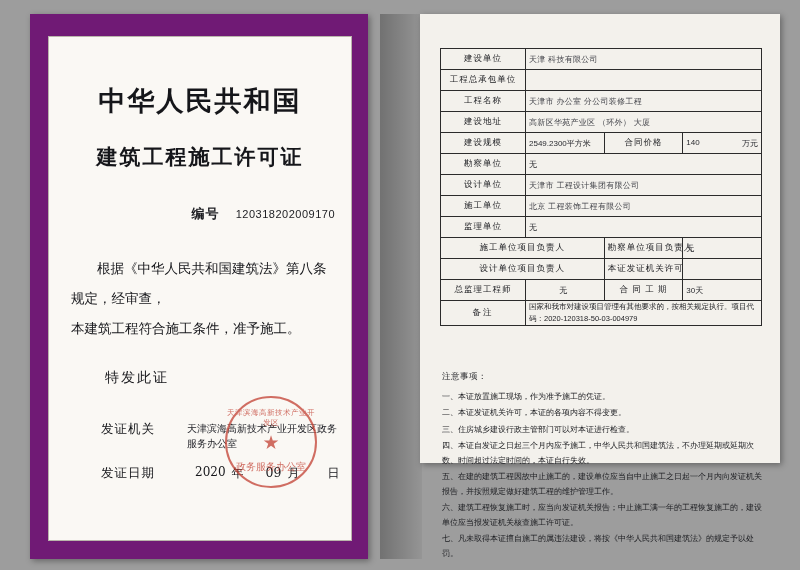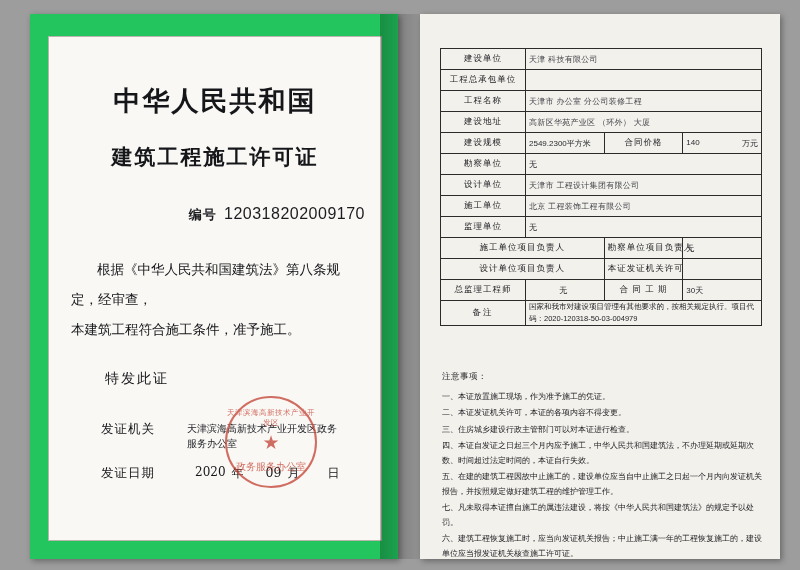--- a/index.html
+++ b/index.html
@@ -16,23 +16,23 @@
   .page {
     position: relative;
     width: 800px;
     height: 570px;
   }
   
   .left-page {
     position: absolute;
     left: 30px;
     top: 14px;
-    width: 368px;
+    width: 338px;
     height: 545px;
-    background: #22c55e;
+    background: #701a75;
     box-shadow: 2px 2px 6px rgba(0,0,0,0.35);
   }
   .left-inner {
     position: absolute;
     left: 18px;
     top: 22px;
     right: 16px;
     bottom: 18px;
     border: 1px solid #b9b5ab;
     background: #faf8f4;
@@ -62,23 +62,23 @@
     font-size: 12px;
     color: #1b1c20;
   }
   .cert-number-label {
     font-family: "DejaVu Serif", serif;
     font-weight: bold;
     font-size: 13px;
     letter-spacing: 1px;
   }
   .cert-number-val {
-    font-size: 16px;
+    font-size: 11px;
     letter-spacing: 0.5px;
-    margin-left: 4px;
+    margin-left: 13px;
   }
   .cert-body {
     margin: 30px 22px 0 22px;
     font-family: "DejaVu Serif", serif;
     font-size: 13.5px;
     line-height: 30px;
     color: #15161a;
     text-indent: 0;
   }
   .cert-body .ln1 { text-indent: 26px; }
@@ -162,21 +162,21 @@
     font-size: 10px;
     color: #c0392b;
   }
 
   
   .right-page {
     position: absolute;
     left: 420px;
     top: 14px;
     width: 360px;
-    height: 545px;
+    height: 449px;
     background: #f3f1ec;
     box-shadow: 2px 2px 6px rgba(0,0,0,0.35);
   }
   table.form {
     position: absolute;
     left: 20px;
     top: 34px;
     width: 322px;
     border-collapse: collapse;
     font-size: 8.5px;
@@ -368,19 +368,19 @@
     </tbody>
       </table>
 
     <div class="notes">
       <div class="notes-title">注意事项：</div>
       <div class="note-item">一、本证放置施工现场，作为准予施工的凭证。</div>
       <div class="note-item">二、本证发证机关许可，本证的各项内容不得变更。</div>
       <div class="note-item">三、住房城乡建设行政主管部门可以对本证进行检查。</div>
       <div class="note-item">四、本证自发证之日起三个月内应予施工，中华人民共和国建筑法，不办理延期或延期次数、时间超过法定时间的，本证自行失效。</div>
       <div class="note-item">五、在建的建筑工程因故中止施工的，建设单位应当自中止施工之日起一个月内向发证机关报告，并按照规定做好建筑工程的维护管理工作。</div>
+      <div class="note-item">六、建筑工程恢复施工时，应当向发证机关报告；中止施工满一年的工程恢复施工的，建设单位应当报发证机关核查施工许可证。</div>
       <div class="note-item">七、凡未取得本证擅自施工的属违法建设，将按《中华人民共和国建筑法》的规定予以处罚。</div>
-      <div class="note-item">六、建筑工程恢复施工时，应当向发证机关报告；中止施工满一年的工程恢复施工的，建设单位应当报发证机关核查施工许可证。</div>
     </div>
 
   </div>
 
 </div>
 
 </body></html>

